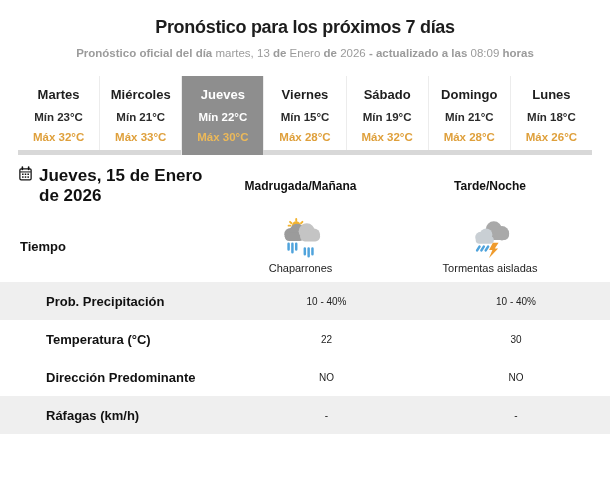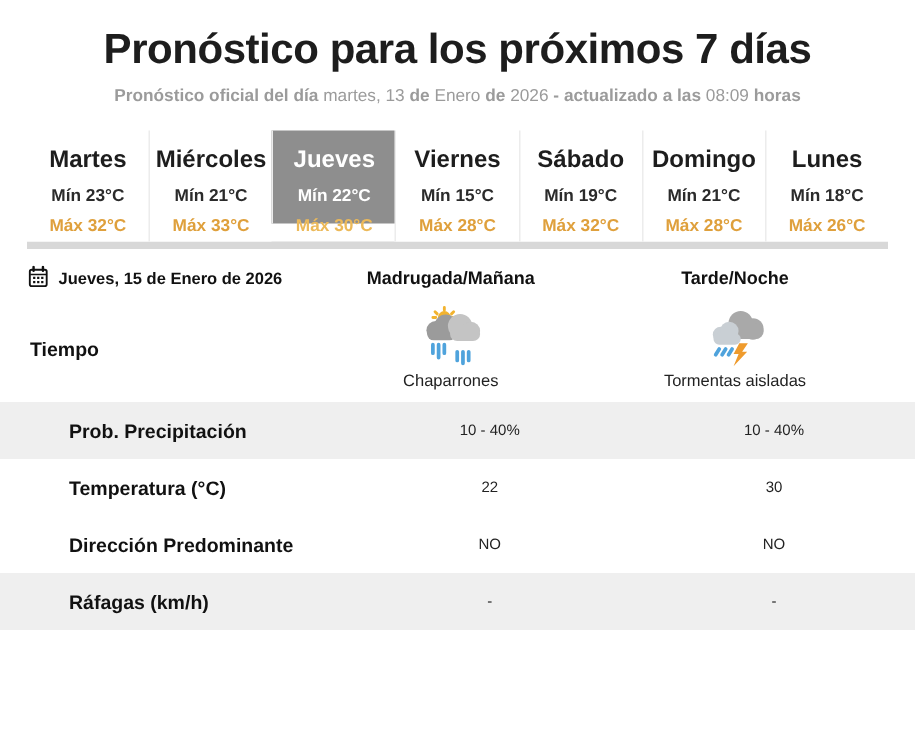--- a/index.html
+++ b/index.html
@@ -7,39 +7,39 @@
     --sel-bg:#8E8E8E;
     --alt-row:#EFEFEF;
     --sub-gray:#9B9B9B;
     --rain:#4FA3DC;
     --sun:#F2B32F;
     --bolt:#EF9B2D;
   }
   *{box-sizing:border-box;margin:0;padding:0}
   html,body{width:610px;height:489px;background:#fff;overflow:hidden;
     font-family:"Liberation Sans",sans-serif;color:#1d1d1d;}
-  .page-title{margin-top:17px;text-align:center;font-size:28px;font-weight:bold;
+  .page-title{margin-top:17px;text-align:center;font-size:18px;font-weight:bold;
     color:#1d1d1d;letter-spacing:-0.3px;}
   .page-subtitle{margin-top:9px;text-align:center;font-size:11.5px;color:var(--sub-gray);}
   .page-subtitle .b{font-weight:bold;}
 
   .days{display:flex;margin:17px 18px 0;height:74px;align-items:stretch;}
   .day{flex:1;background:#fff;text-align:center;padding-top:11px;cursor:pointer;}
   .day + .day{border-left:1px solid #ececec;}
-  .day-name{font-size:16px;font-weight:bold;color:#1d1d1d;}
+  .day-name{font-size:13px;font-weight:bold;color:#1d1d1d;}
   .day-min{margin-top:9px;font-size:11.5px;font-weight:bold;color:#2b2b2b;}
   .day-max{margin-top:8px;font-size:11.5px;font-weight:bold;color:var(--accent);}
-  .day.selected{background:var(--sel-bg);height:62px;position:relative;z-index:2;}
+  .day.selected{background:var(--sel-bg);height:79px;position:relative;z-index:2;}
   .day.selected .day-name,.day.selected .day-min{color:#fff;}
   .day.selected .day-max{color:#ECB959;}
   .day-underline{margin:0 18px;height:5px;background:#d8d8d8;}
 
   .grid-cols{display:grid;grid-template-columns:195px 175px 204px;padding:0 18px;}
   .detail-header{margin-top:11px;align-items:center;}
-  .date-box{display:flex;align-items:flex-end;gap:6px;font-size:11px;font-weight:bold;color:#111;}
+  .date-box{display:flex;align-items:flex-start;gap:6px;font-size:17px;font-weight:bold;color:#111;}
   .col-head{text-align:center;font-size:12px;font-weight:bold;color:#111;}
 
   .tiempo-row{height:72px;align-items:center;margin-top:4px;}
   .row-label{font-size:13px;font-weight:bold;color:#111;padding-left:2px;}
   .condition{display:flex;flex-direction:column;align-items:center;justify-content:center;}
   .condition .caption{font-size:11px;color:#222;margin-top:2px;}
 
   .data-row{height:38px;align-items:center;padding-left:44px;}
   .data-row.alt{background:var(--alt-row);}
   .row-val{text-align:center;font-size:10px;color:#222;}

